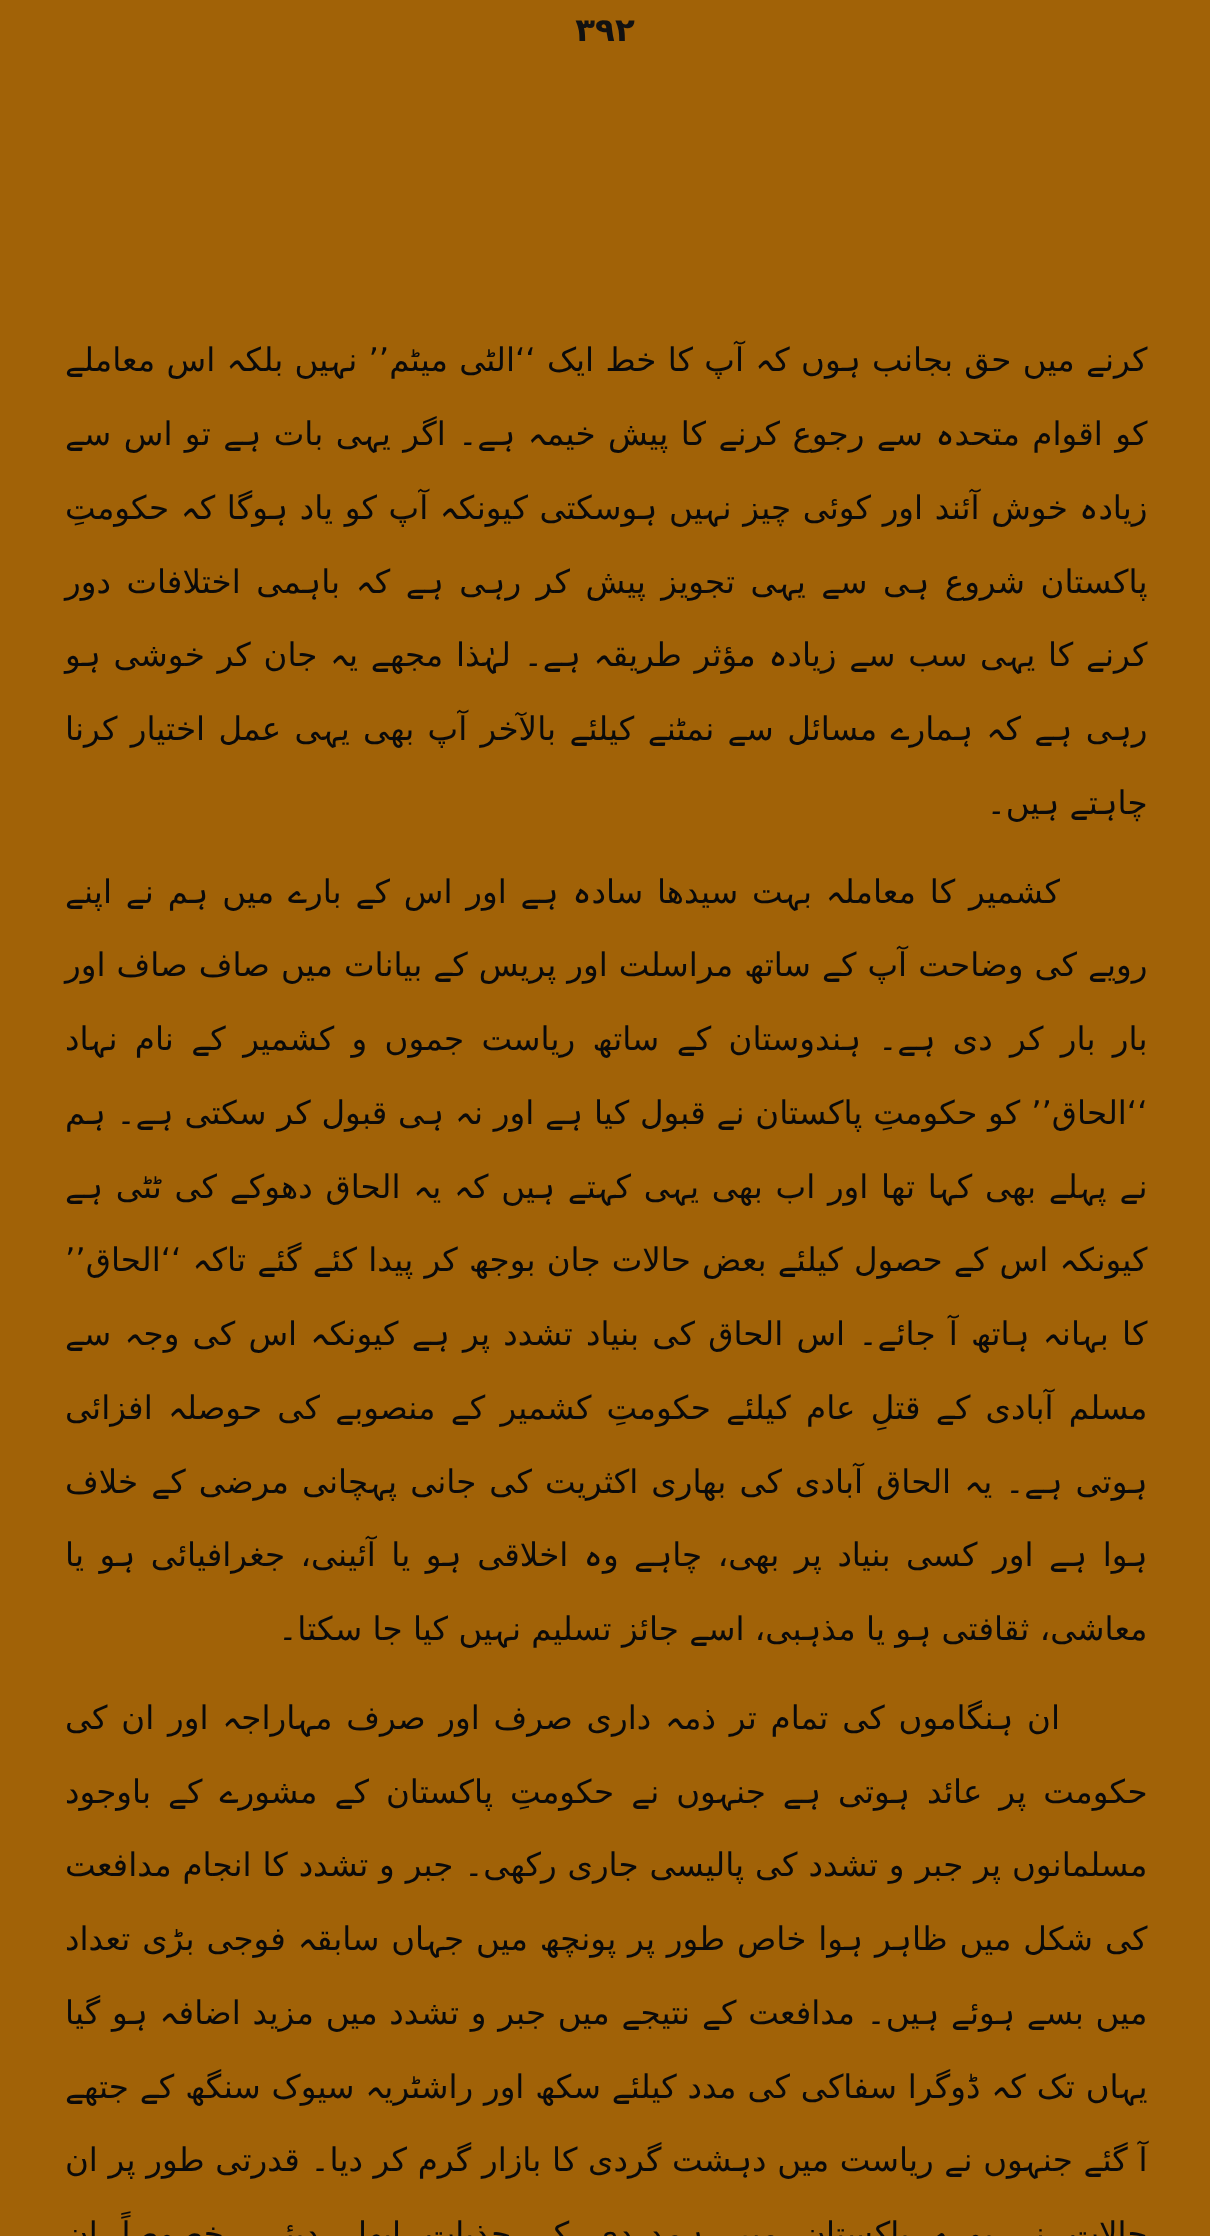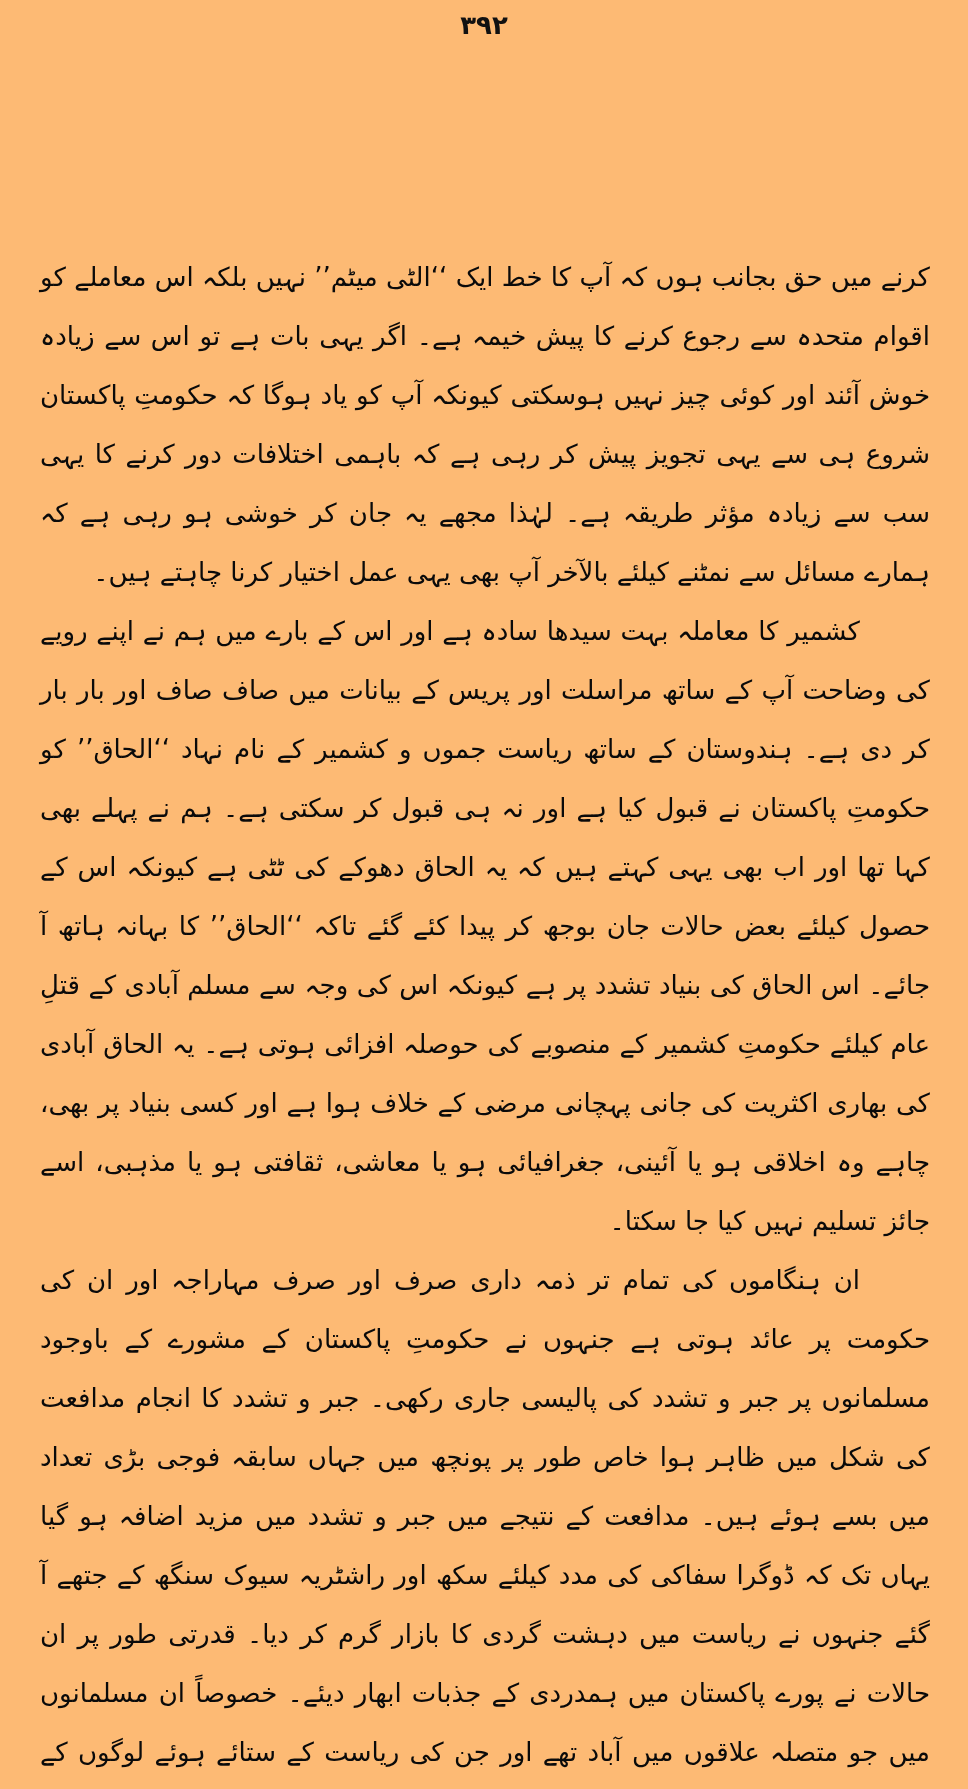--- a/index.html
+++ b/index.html
@@ -5,21 +5,21 @@
   html, body {
     margin: 0;
     padding: 0;
     background: #ffffff;
   }
   .page {
     position: relative;
     width: 968px;
     height: 1789px;
     margin: 0 auto;
-    background: #fdba74;
+    background: #a16207;
     overflow: hidden;
     font-family: "DejaVu Sans", sans-serif;
     color: #000000;
   }
   .page-number {
     position: absolute;
     top: 10px;
     left: 0;
     right: 0;
     text-align: center;
@@ -33,21 +33,21 @@
     top: 248px;
     right: 38px;
     left: 40px;
     direction: rtl;
     text-align: justify;
     font-size: 26px;
     line-height: 59px;
     color: #0a0a0a;
   }
   .para {
-    margin: 0;
+    margin: 12px;
     padding: 0;
   }
   .para.indent {
     text-indent: 70px;
   }
 </style>
 </head>
 <body>
 
 <div class="page">

